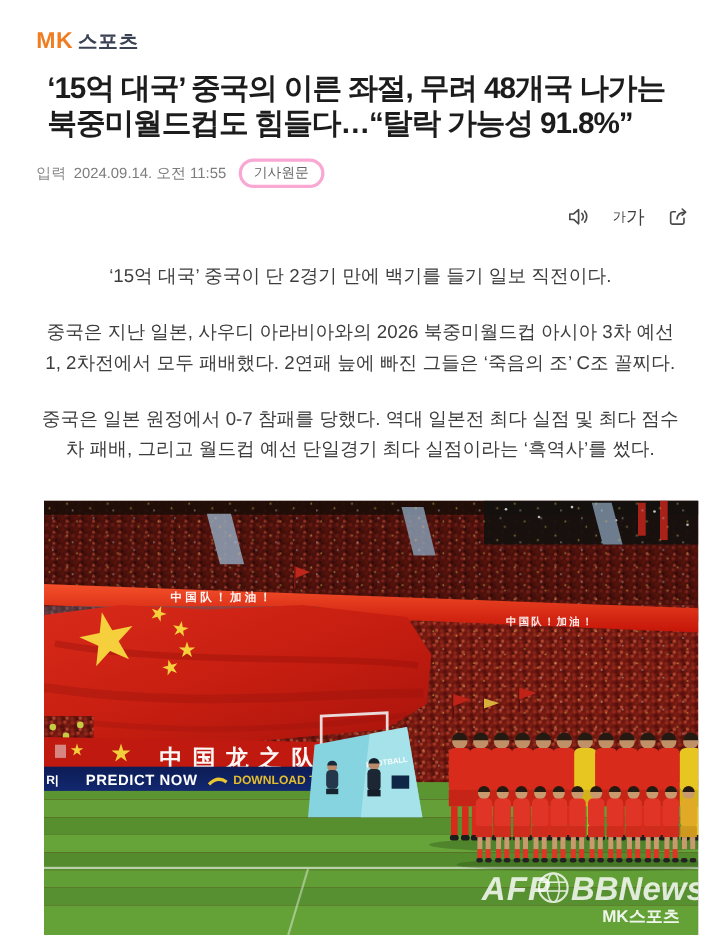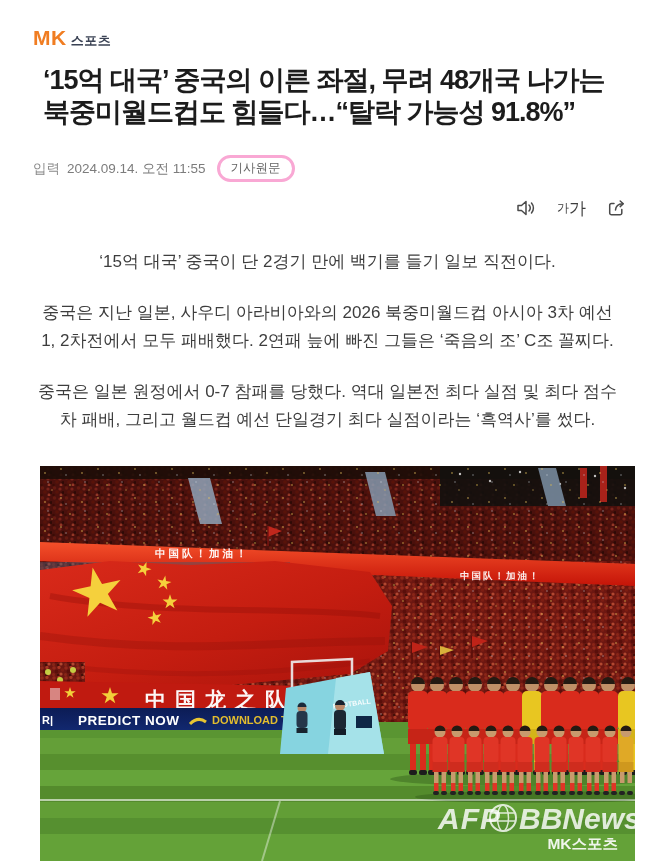--- a/index.html
+++ b/index.html
@@ -5,28 +5,28 @@
   html,body{margin:0;padding:0;}
   body{
     width:650px;height:861px;overflow:hidden;background:#ffffff;
     font-family:"Liberation Sans","DejaVu Sans",sans-serif;
     -webkit-font-smoothing:antialiased;
   }
   .page{width:650px;height:861px;position:relative;}
   
   .site-header{padding:26px 0 0 33px;display:flex;align-items:baseline;gap:4px;cursor:pointer;}
   .logo-mk{font-size:21px;font-weight:800;color:#f07d22;letter-spacing:0.5px;}
-  .logo-suffix{font-size:13px;font-weight:800;color:#3a4254;letter-spacing:0.5px;}
+  .logo-suffix{font-size:18px;font-weight:800;color:#3a4254;letter-spacing:0.5px;}
   
   h1.headline{
     margin:14px 12px 0;padding:0 24px 0 31px;
     font-size:27px;line-height:1.19;font-weight:700;color:#1c1c1c;letter-spacing:-1px;
   }
   
-  .meta-row{padding-left:33px;margin-top:27px;display:flex;align-items:center;gap:7px;
+  .meta-row{padding-left:33px;margin-top:16px;display:flex;align-items:center;gap:7px;
     font-size:13.5px;color:#828282;}
   .meta-label{color:#8a8a8a;}
   .meta-datetime{color:#7c7c7c;}
   .source-pill{
     margin-left:4px;border:3px solid #f9a8d4;border-radius:14px;background:#fff;
     padding:3px 11px;font-size:12.5px;color:#636363;cursor:pointer;
     font-family:inherit;line-height:1.2;
   }
   
   .toolbar{display:flex;justify-content:flex-end;align-items:center;gap:20px;

